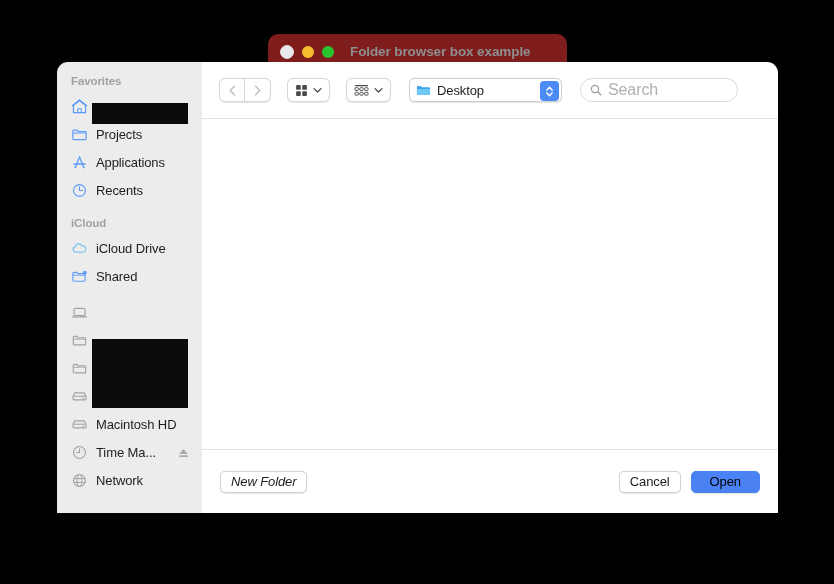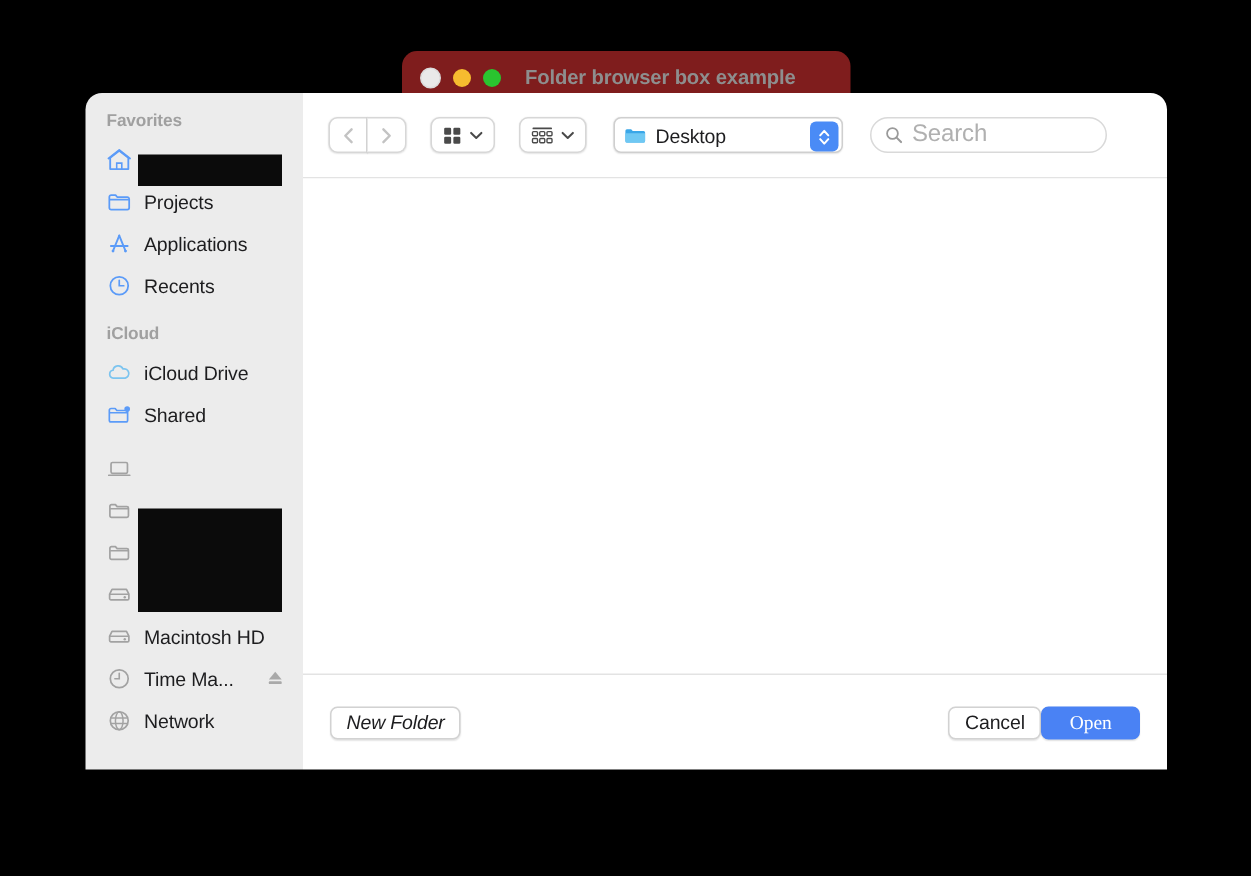--- a/index.html
+++ b/index.html
@@ -154,27 +154,26 @@
     height:22px;border-radius:5px;
     display:flex;align-items:center;justify-content:center;
     box-sizing:border-box;
   }
   .btn-plain{
     background:#fff;border:0.5px solid #d2d2d2;color:#1d1d1f;
     box-shadow:0 0.5px 1px rgba(0,0,0,.10);
     padding:0 10px;
   }
   .btn-primary{
-    background:#4a82f4;border:0.5px solid #4a82f4;color:#ffffff;
+    background:#4a82f4;border:0.5px solid #4a82f4;color:#000000;
     box-shadow:0 0.5px 1px rgba(0,0,0,.12);
     padding:0 18px;
-    font-family:Liberation Serif, serif;
   }
   .btn-newfolder{margin-left:18px;font-style:italic;}
-  .footer-right{margin-left:auto;display:flex;align-items:center;gap:0;margin-right:18px;}
+  .footer-right{margin-left:auto;display:flex;align-items:center;gap:10px;margin-right:18px;}
 </style>
 </head>
 <body>
 
 <div class="stage">
 
   <div class="titlebar">
     <div class="lights">
       <div class="light close"></div>
       <div class="light min"></div>

